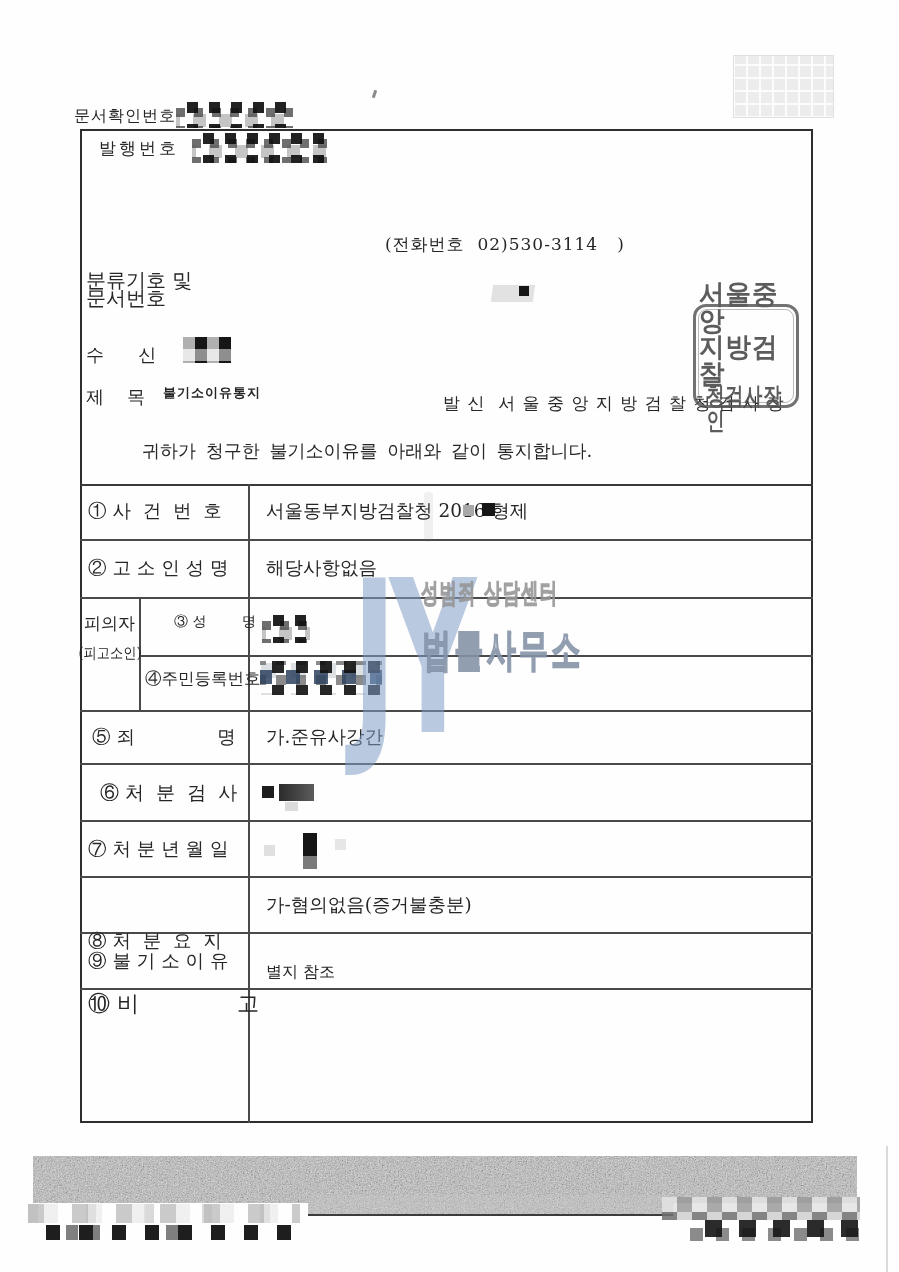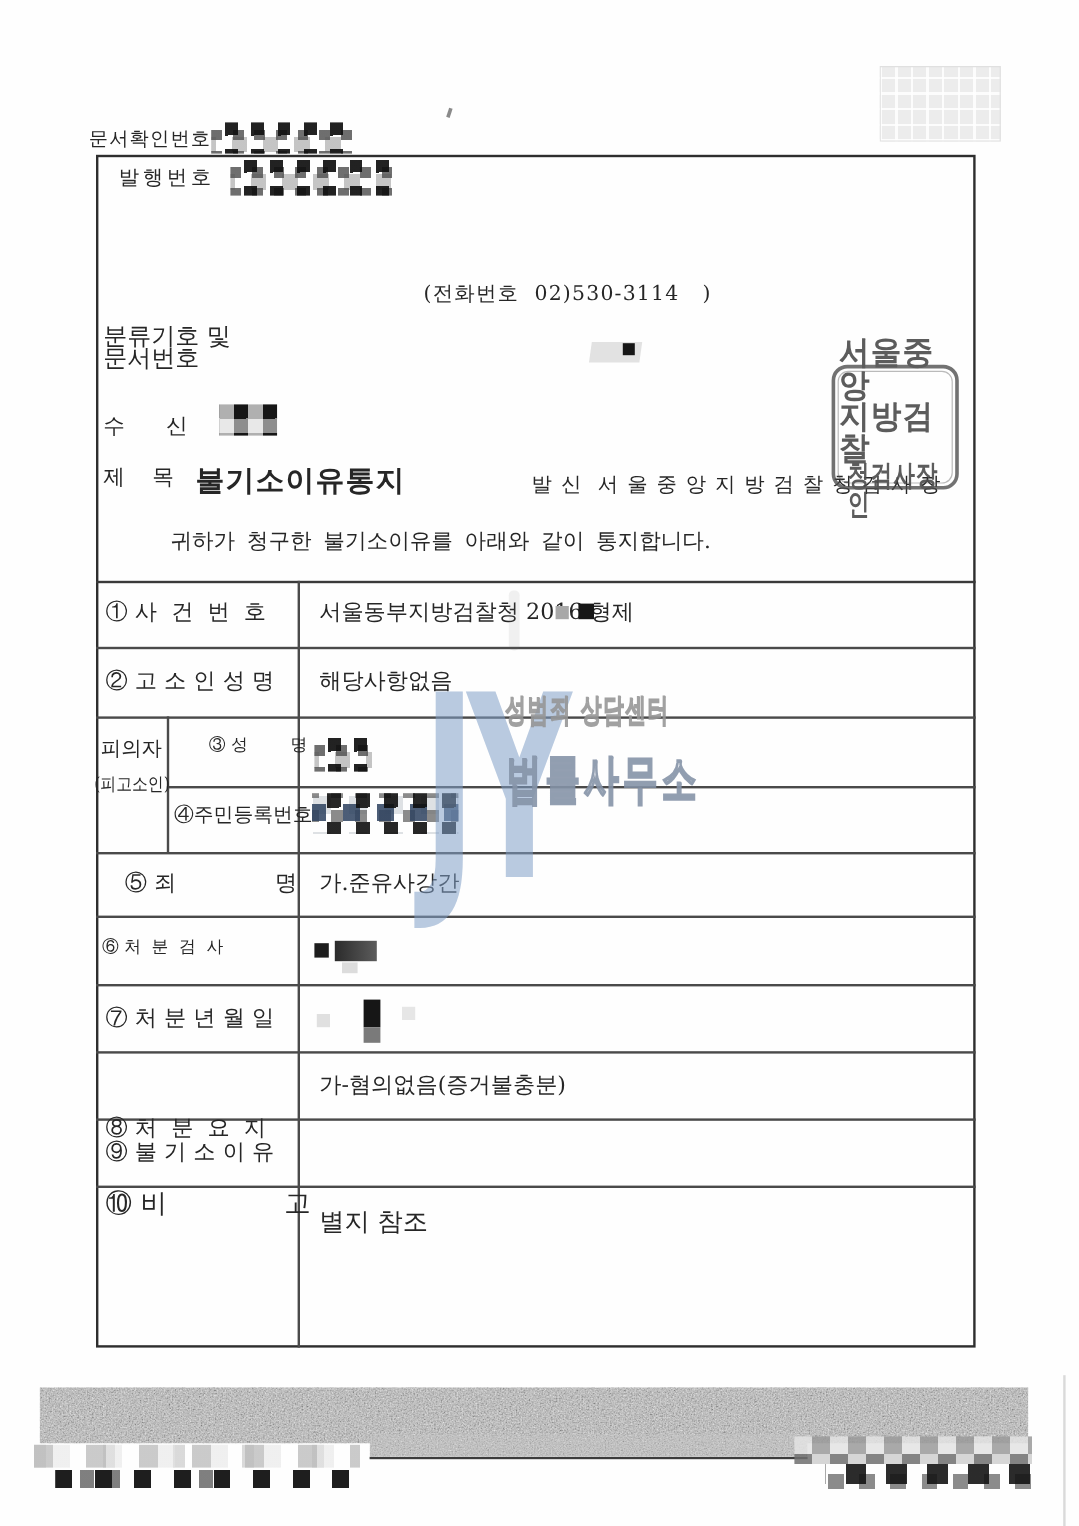--- a/index.html
+++ b/index.html
@@ -100,35 +100,35 @@
   <div class="abs" style="left:373px;top:90px;width:3px;height:8px;background:#8a8a8a;transform:rotate(18deg);"></div>
 
   <div class="abs txt" style="left:74px;top:106px;font-size:16px;letter-spacing:1px;">문서확인번호</div>
   <div class="abs mz mzdark" style="left:176px;top:102px;width:120px;height:26px;"></div>
 
   <div class="abs doc-box" style="left:80px;top:129px;width:733px;height:994px;box-sizing:border-box;"></div>
 
   <div class="abs txt" style="left:99px;top:138px;font-size:17px;letter-spacing:3px;">발행번호</div>
   <div class="abs mz mzdark" style="left:192px;top:133px;width:135px;height:30px;"></div>
 
-  <div class="abs pre" style="left:80px;top:233px;width:786px;text-align:center;font-size:17px;letter-spacing:1px;">(전화번호  02)530-3114   )</div>
+  <div class="abs pre" style="left:80px;top:233px;width:786px;text-align:center;font-size:17px;letter-spacing:1px;padding-left:32px;">(전화번호  02)530-3114   )</div>
 
   <div class="abs" style="left:86px;top:271px;font-size:20px;line-height:18px;">
     <div>분류기호 및</div>
     <div>문서번호</div>
   </div>
   <div class="abs" style="left:492px;top:285px;width:42px;height:17px;background:#e2e2e2;transform:skewX(-8deg);"></div>
   <div class="abs" style="left:519px;top:286px;width:10px;height:10px;background:#161616;"></div>
 
   <div class="abs pre" style="left:86px;top:343px;font-size:18px;">수      신</div>
   <div class="abs mz mzchecker" style="left:183px;top:337px;width:48px;height:26px;"></div>
   <div class="abs pre" style="left:443px;top:344px;font-size:17px;letter-spacing:1px;margin-top:48px;">발 신  서 울 중 앙 지 방 검 찰 청 검 사 장</div>
 
   <div class="abs pre" style="left:86px;top:385px;font-size:18px;">제    목</div>
-  <div class="abs" style="left:163px;top:384px;font-size:24px;font-weight:bold;letter-spacing:1px;">불기소이유통지</div>
+  <div class="abs" style="left:163px;top:384px;font-size:13px;font-weight:bold;letter-spacing:1px;">불기소이유통지</div>
 
   <div class="abs" style="left:142px;top:439px;font-size:18px;word-spacing:4px;">귀하가 청구한 불기소이유를 아래와 같이 통지합니다.</div>
 
   <div class="abs stamp" style="left:693px;top:304px;width:106px;height:104px;">
     <div class="stamp-inner"></div>
     <div class="stamp-row">서울중앙</div>
     <div class="stamp-row">지방검찰</div>
     <div class="stamp-row last">청검사장인</div>
   </div>
 
@@ -158,39 +158,39 @@
 
     <div class="abs" style="left:80px;top:612px;width:59px;text-align:center;font-size:17px;">피의자</div>
     <div class="abs" style="left:72px;top:644px;width:76px;text-align:center;font-size:15px;transform:scaleX(.88);">(피고소인)</div>
 
     <div class="abs pre txt" style="left:150px;top:613px;font-size:14px;margin-left:24px;">③ 성        명</div>
     <div class="abs mz mzdark" style="left:262px;top:615px;width:48px;height:28px;"></div>
 
     <div class="abs pre txt" style="left:145px;top:669px;font-size:16.5px;">④주민등록번호</div>
     <div class="abs mz mznavy" style="left:260px;top:661px;width:122px;height:34px;"></div>
 
-    <div class="abs pre txt" style="left:104px;top:725px;font-size:18.5px;">⑤ 죄              명</div>
+    <div class="abs pre txt" style="left:92px;top:725px;font-size:18.5px;">⑤ 죄              명</div>
     <div class="abs txt" style="left:266px;top:725px;font-size:18.5px;">가.준유사강간</div>
 
-    <div class="abs pre txt" style="left:85px;top:781px;font-size:14px;">⑥ 처  분  검  사</div>
+    <div class="abs pre txt" style="left:100px;top:781px;font-size:19px;">⑥ 처  분  검  사</div>
     <div class="abs block" style="left:262px;top:786px;width:12px;height:12px;background:#1d1d1d;"></div>
     <div class="abs block" style="left:279px;top:784px;width:35px;height:17px;background:linear-gradient(90deg,#2b2b2b,#5c5c5c);"></div>
     <div class="abs block" style="left:285px;top:802px;width:13px;height:9px;background:#dcdcdc;"></div>
 
     <div class="abs pre txt" style="left:88px;top:837px;font-size:18.5px;">⑦ 처 분 년 월 일</div>
     <div class="abs block" style="left:264px;top:845px;width:11px;height:11px;background:#e0e0e0;"></div>
     <div class="abs block" style="left:303px;top:833px;width:14px;height:23px;background:#161616;"></div>
     <div class="abs block" style="left:303px;top:856px;width:14px;height:13px;background:#7a7a7a;"></div>
     <div class="abs block" style="left:335px;top:839px;width:11px;height:11px;background:#e6e6e6;"></div>
 
     <div class="abs pre txt" style="left:88px;top:893px;font-size:18.5px;margin-top:36px;">⑧ 처  분  요  지</div>
     <div class="abs txt" style="left:266px;top:893px;font-size:18.5px;">가-혐의없음(증거불충분)</div>
 
     <div class="abs pre txt" style="left:88px;top:949px;font-size:18.5px;">⑨ 불 기 소 이 유</div>
-    <div class="abs txt" style="left:266px;top:1005px;font-size:21px;">별지 참조</div>
+    <div class="abs txt" style="left:266px;top:962px;font-size:16px;">별지 참조</div>
 
     <div class="abs pre txt" style="left:88px;top:990px;font-size:22px;">⑩ 비              고</div>
   </div>
 
   <div class="wm">
     <div class="abs" style="left:424px;top:492px;width:9px;height:50px;background:rgba(120,120,120,.10);border-radius:4px;"></div>
     <div class="abs wm-logo" style="left:352px;top:572px;">JY</div>
     <div class="abs wm-t1" style="left:421px;top:579px;">성범죄 상담센터</div>
     <div class="abs wm-t2" style="left:422px;top:628px;">법률사무소</div>
   </div>

